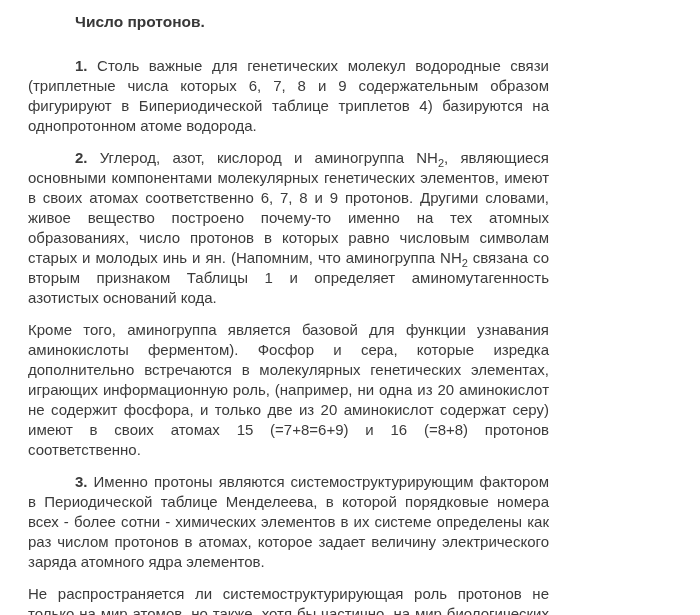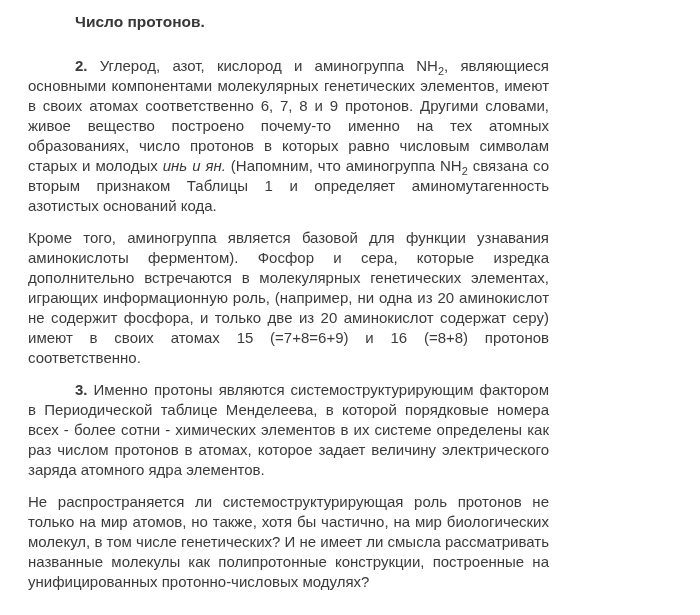--- a/index.html
+++ b/index.html
@@ -35,30 +35,31 @@
     text-align: justify;
     margin: 0 0 12px 0;
   }
   .doc-body p.para.indent {
     text-indent: 47px;
   }
   .doc-body p.para:last-child {
     margin-bottom: 16px;
   }
   .seg-bold { font-weight: 700; }
-  .seg-italic { font-style: italic; }
+  .seg-italic { }
   sub.seg-sub {
     font-size: 11px;
     line-height: 0;
   }
 </style>
 </head>
 <body>
 
 <div class="page">
   <h1 class="doc-title">Число протонов.</h1>
   <div class="doc-body">
+      <p class="para indent"><span class=" seg-bold">1.</span><span class=""> Столь важные для генетических молекул водородные связи (триплетные числа которых 6, 7, 8 и 9 содержательным образом фигурируют в Бипериодической таблице триплетов 4) базируются на однопротонном атоме водорода.</span></p>
       <p class="para indent"><span class=" seg-bold">2.</span><span class=""> Углерод, азот, кислород и аминогруппа NH</span><sub class="seg-sub">2</sub><span class="">, являющиеся основными компонентами молекулярных генетических элементов, имеют в своих атомах соответственно 6, 7, 8 и 9 протонов. Другими словами, живое вещество построено почему-то именно на тех атомных образованиях, число протонов в которых равно числовым символам старых и молодых </span><span class=" seg-italic">инь и ян.</span><span class=""> (Напомним, что аминогруппа NH</span><sub class="seg-sub">2</sub><span class=""> связана со вторым признаком Таблицы 1 и определяет аминомутагенность азотистых оснований кода.</span></p>
       <p class="para"><span class="">Кроме того, аминогруппа является базовой для функции узнавания аминокислоты ферментом). Фосфор и сера, которые изредка дополнительно встречаются в молекулярных генетических элементах, играющих информационную роль, (например, ни одна из 20 аминокислот не содержит фосфора, и только две из 20 аминокислот содержат серу) имеют в своих атомах 15 (=7+8=6+9) и 16 (=8+8) протонов соответственно.</span></p>
       <p class="para indent"><span class=" seg-bold">3.</span><span class=""> Именно протоны являются системоструктурирующим фактором в Периодической таблице Менделеева, в которой порядковые номера всех - более сотни - химических элементов в их системе определены как раз числом протонов в атомах, которое задает величину электрического заряда атомного ядра элементов.</span></p>
       <p class="para"><span class="">Не распространяется ли системоструктурирующая роль протонов не только на мир атомов, но также, хотя бы частично, на мир биологических молекул, в том числе генетических?  И не имеет ли смысла рассматривать названные молекулы как полипротонные конструкции, построенные на унифицированных протонно-числовых модулях?</span></p>
     </div>
 </div>
 
 </body></html>

